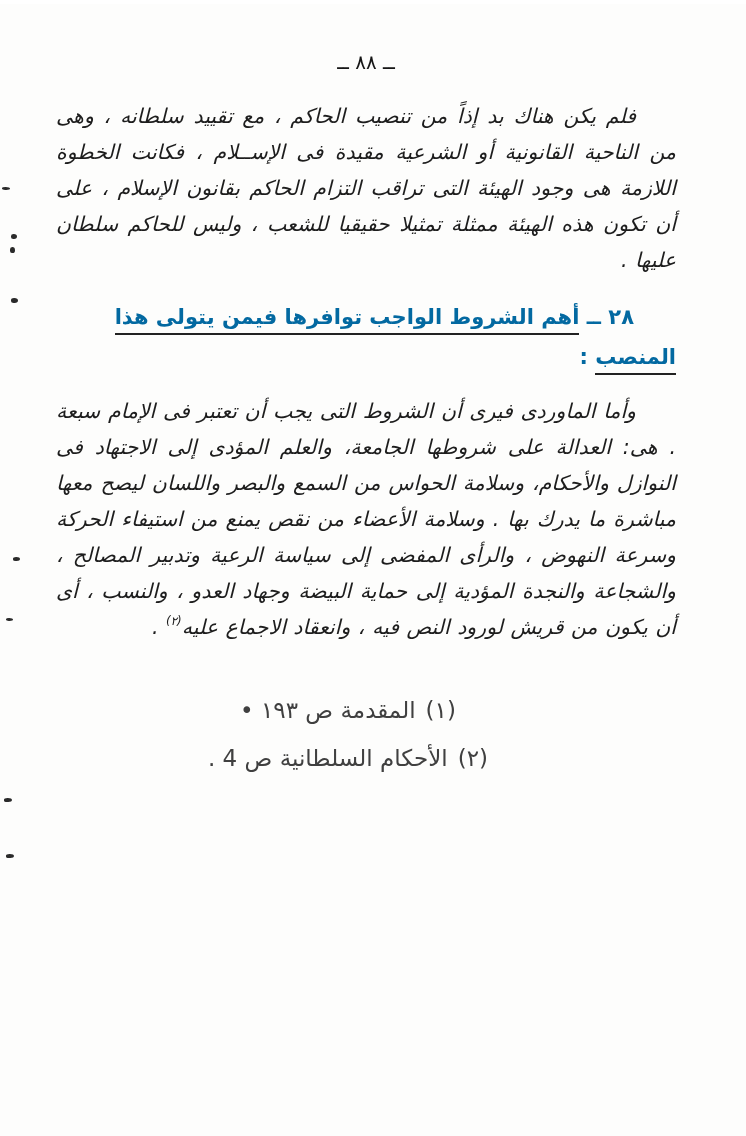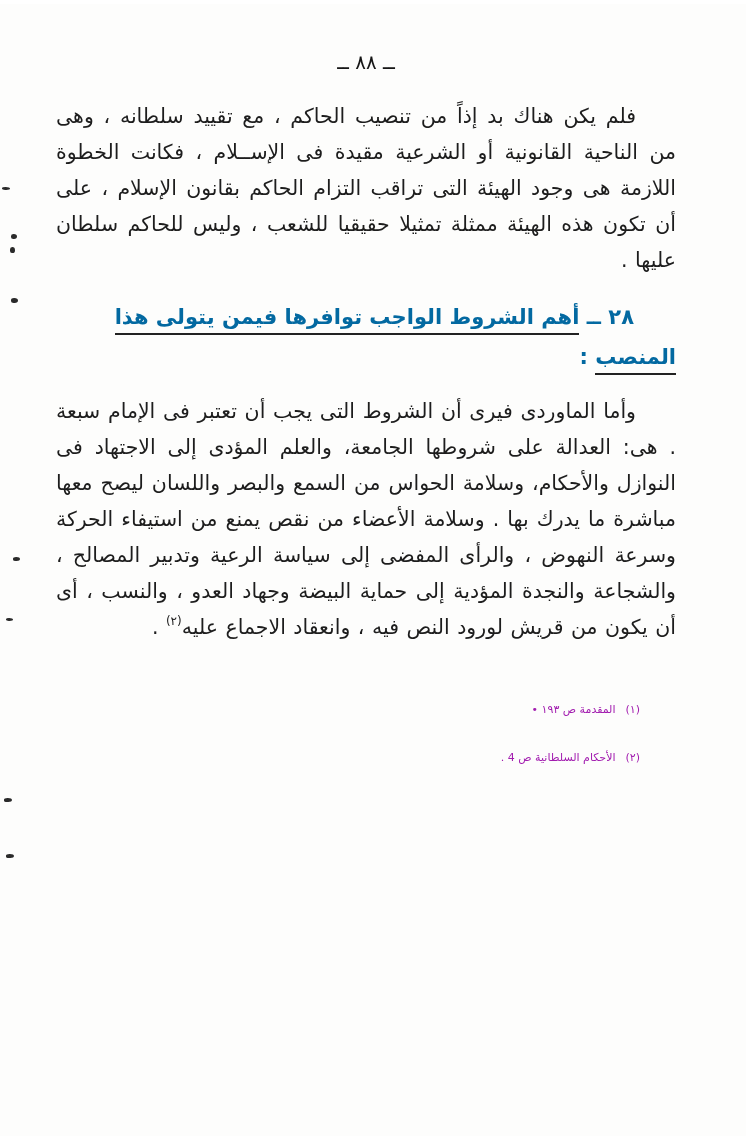--- a/index.html
+++ b/index.html
@@ -27,42 +27,44 @@
     margin: 0 0 24px 0;
     color: #161616;
   }
   p.body-para {
     font-size: 20.5px;
     line-height: 36px;
     text-align: justify;
     text-indent: 40px;
     margin: 0 0 19px 0;
     word-spacing: 1px;
+    font-style: italic;
   }
   p.section-heading {
     font-size: 21px;
     line-height: 40px;
     margin: 6px 0 16px 0;
     text-indent: 42px;
     font-weight: bold;
     color: #0369a1;
   }
   .heading-underline {
     border-bottom: 2px solid #222222;
     padding-bottom: 4px;
   }
   sup.fn-ref {
     font-size: 12px;
     line-height: 0;
     vertical-align: 9px;
   }
   .footnotes {
     margin: 52px 36px 0 0;
-    font-size: 11px;
-    color: #a21caf;
+    font-size: 23px;
+    color: #404040;
+    text-align: center;
   }
   .footnote-line {
     margin: 0 0 22px 0;
     line-height: 26px;
   }
   .footnote-line .fn-marker { margin-left: 10px; }
   .speck {
     position: absolute;
     background: #2a2a2a;
     border-radius: 45% 55% 50% 40%;

